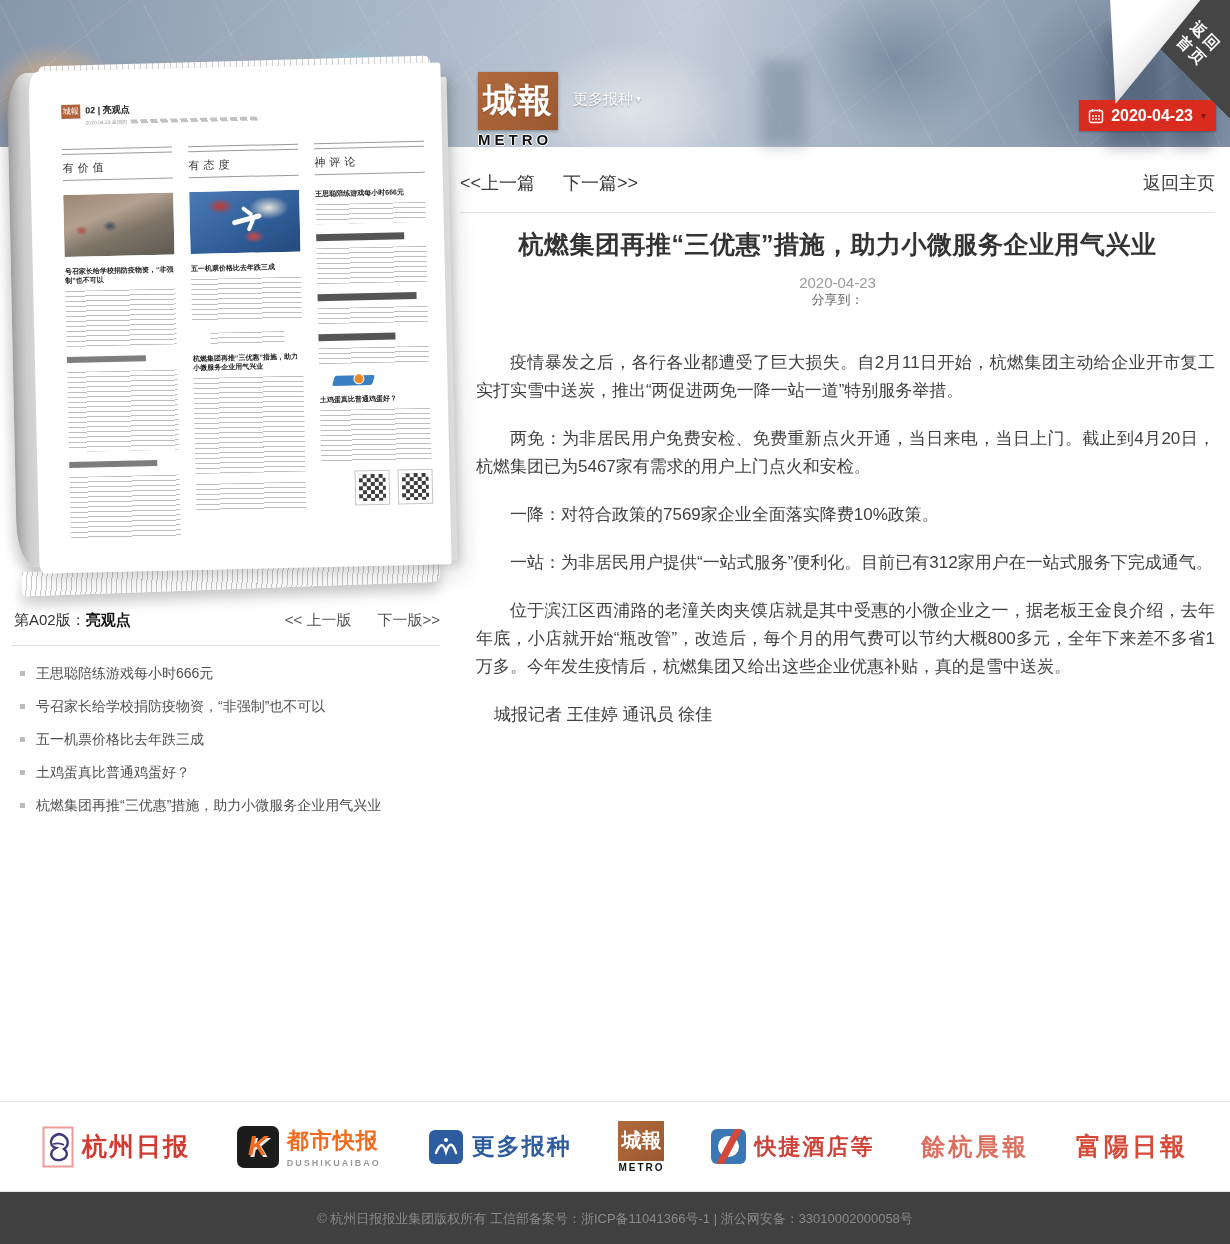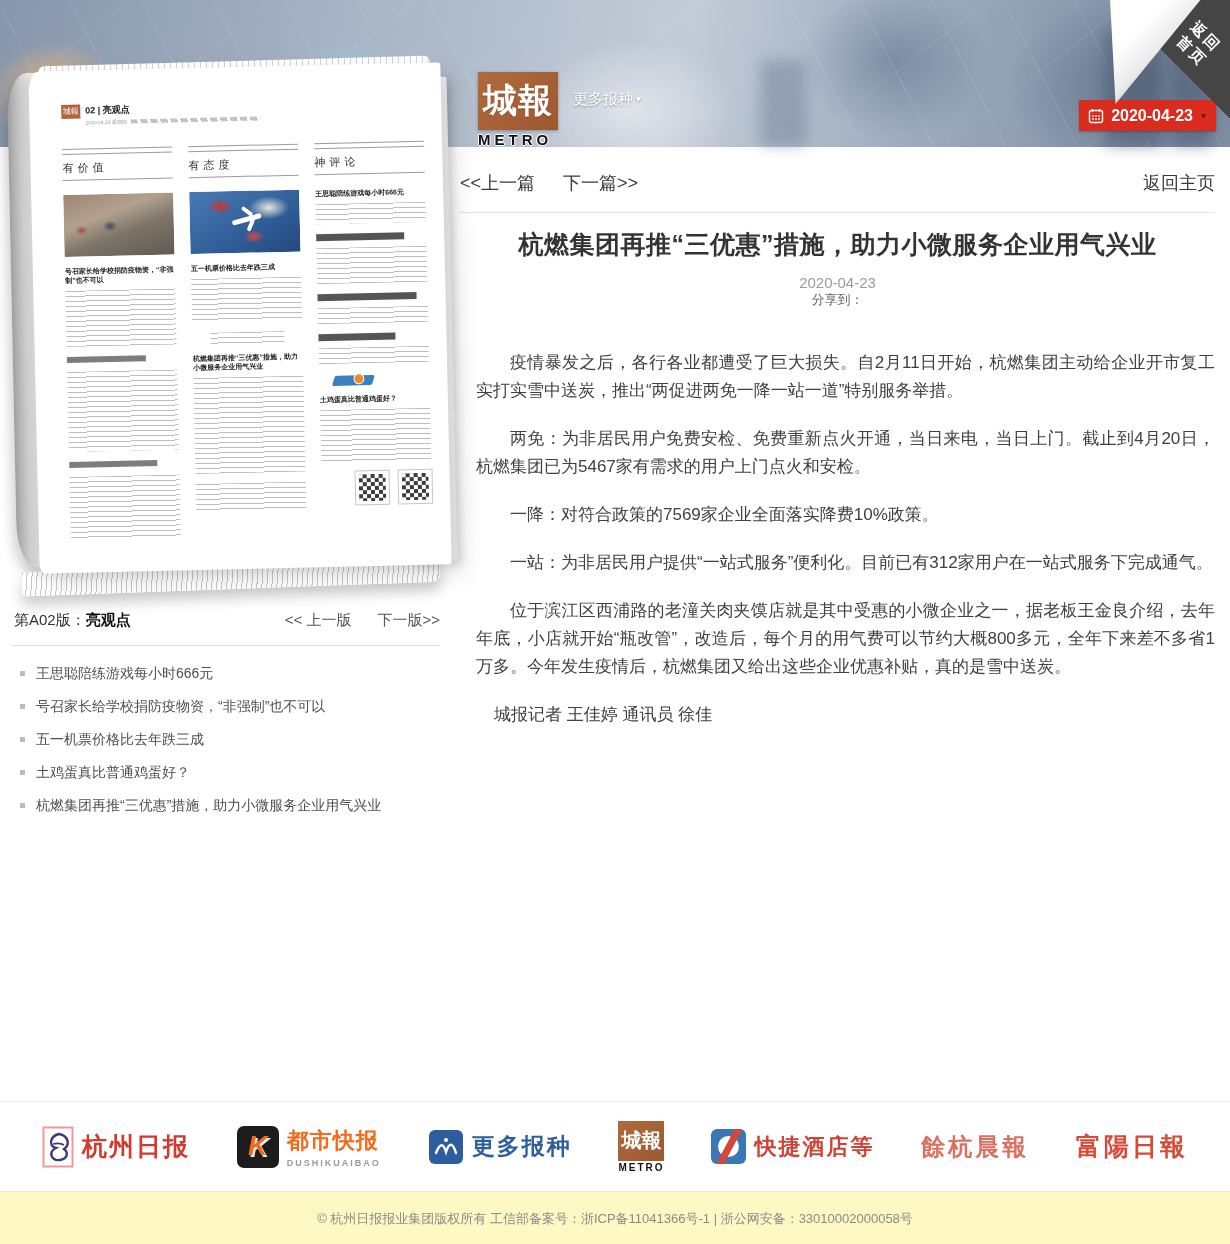--- a/index.html
+++ b/index.html
@@ -133,21 +133,21 @@
   .metro-sq{ width:46px; height:40px; background:linear-gradient(135deg,#b06a3d,#9c5830); color:#fff; display:flex; align-items:center; justify-content:center; font-family:"DejaVu Serif",serif; font-weight:700; font-size:20px; }
   .metro-sub{ font-size:10px; font-weight:700; letter-spacing:2px; color:#111; margin-top:1px; text-shadow:1px 0 0 #fff,-1px 0 0 #fff; }
   .xs-sq{ position:relative; width:35px; height:35px; background:#3a78b5; border-radius:6px; overflow:hidden; flex:none; }
   .xs-sq::before{ content:""; position:absolute; left:7px; top:7px; width:21px; height:21px; background:#fff; border-radius:50%; }
   .xs-sq::after{ content:""; position:absolute; left:14px; top:-4px; width:7px; height:46px; background:#d4483c; transform:rotate(28deg); border-radius:3px; }
   .xs-name{ color:#cf4237; font-size:22px; letter-spacing:2px; }
   .yh-name{ color:#dc7060; font-size:24px; letter-spacing:3px; }
   .fy-name{ color:#d84a38; font-size:25px; letter-spacing:3px; }
 
   
-  .footer{ height:53px; display:flex; align-items:center; justify-content:center; color:#8a8a8a; font-size:13px; background:#fef9c3; }
+  .footer{ height:53px; display:flex; align-items:center; justify-content:center; color:#8a8a8a; font-size:13px; background:#404040; }
 </style>
 </head>
 <body>
 
 <div class="banner">
   <div class="tower t1"></div>
   <div class="tower t2"></div>
   <div class="tower t3"></div>
 
   <div class="brand">

